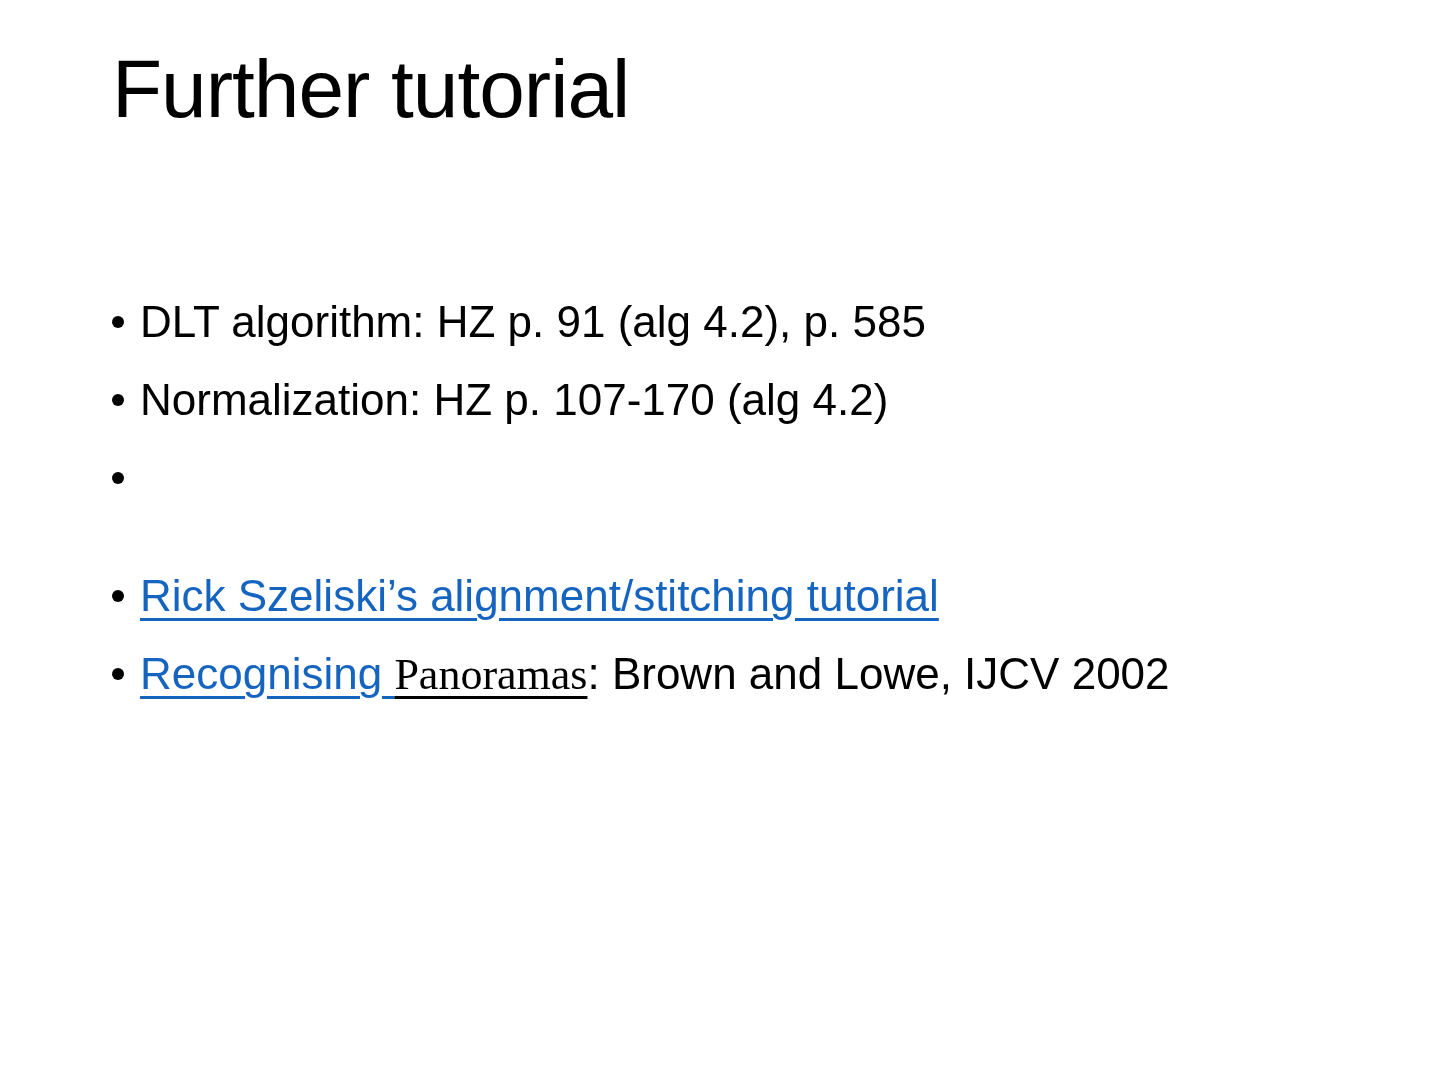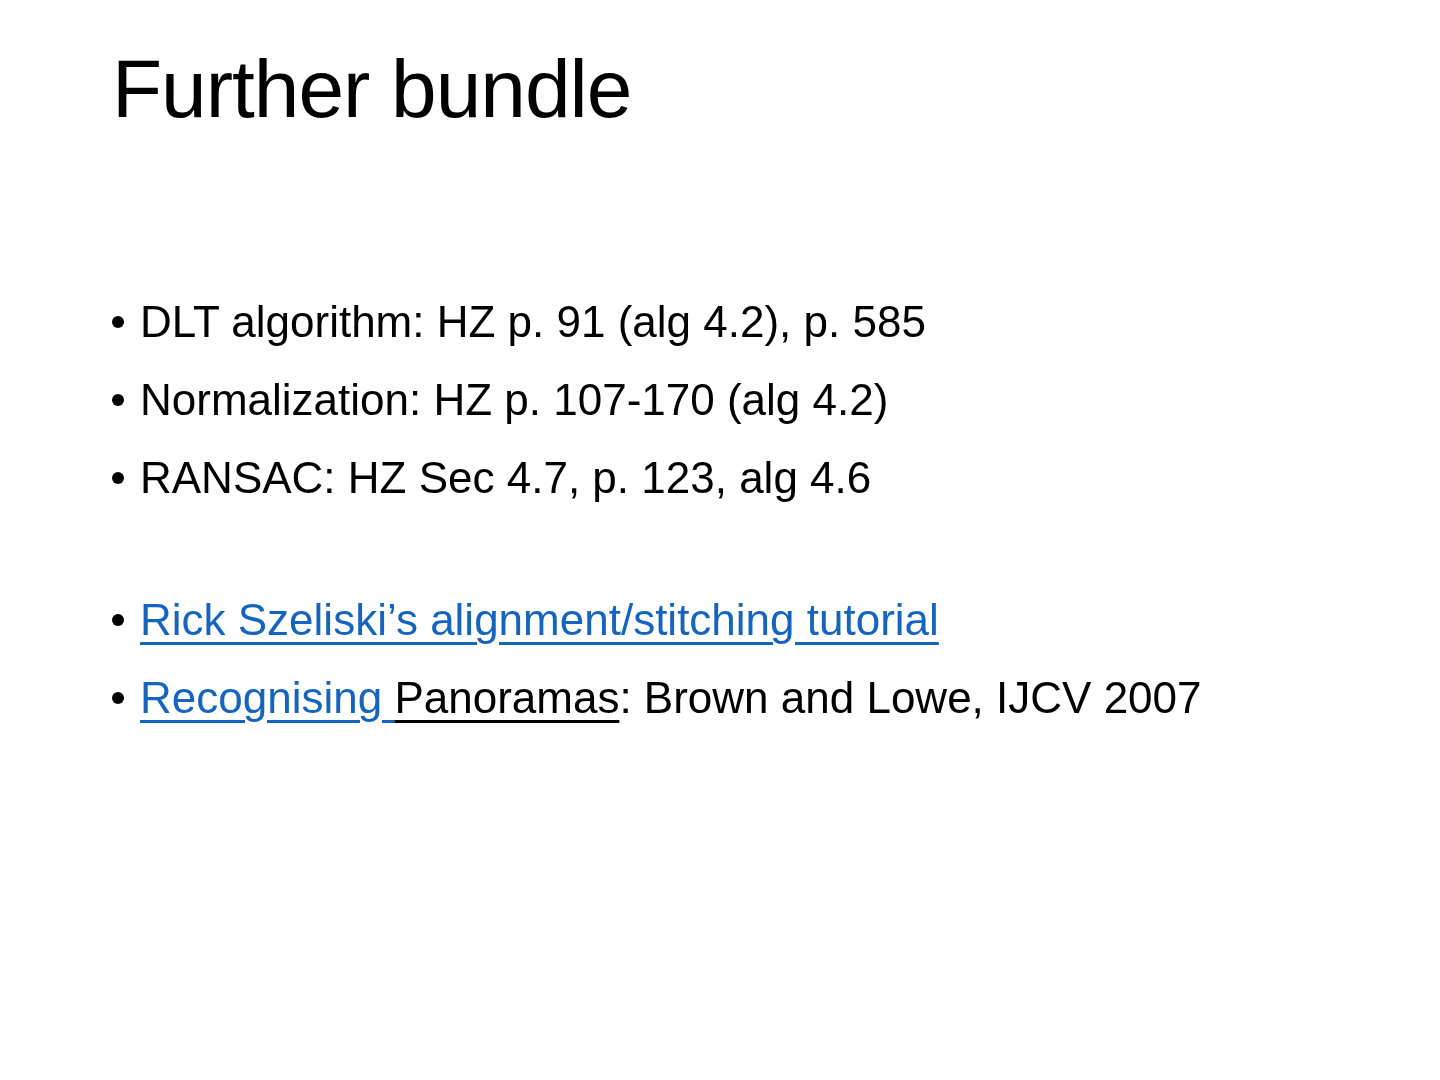--- a/index.html
+++ b/index.html
@@ -61,52 +61,52 @@
   a.link {
     color: var(--link, #1565C0);
     text-decoration-thickness: 3px;
     text-underline-offset: 7px;
     cursor: pointer;
   }
   .black-underline {
     text-decoration: underline;
     text-decoration-thickness: 3px;
     text-underline-offset: 7px;
+    font-family: Liberation Serif, serif;
   }
 </style>
 </head>
 <body>
 
 <div class="slide">
 
-  <h1 class="title">Further bundle</h1>
+  <h1 class="title">Further tutorial</h1>
 
   <div class="content">
 
     <div class="bullet-row">
       <span class="dot"></span>
       <div class="btext">DLT algorithm: HZ p. 91 (alg 4.2), p. 585</div>
     </div>
 
     <div class="bullet-row">
       <span class="dot"></span>
       <div class="btext">Normalization: HZ p. 107-170 (alg 4.2)</div>
     </div>
 
     <div class="bullet-row">
       <span class="dot"></span>
-      <div class="btext">RANSAC: HZ Sec 4.7, p. 123, alg 4.6</div>
     </div>
 
     <div class="spacer"></div>
 
     <div class="bullet-row">
       <span class="dot"></span>
       <div class="btext"><a class="link" href="#">Rick Szeliski’s alignment/stitching tutorial</a></div>
     </div>
 
     <div class="bullet-row">
       <span class="dot"></span>
-      <div class="btext"><a class="link" href="#">Recognising </a><span class="black-underline">Panoramas</span><span>: Brown and Lowe, IJCV 2007</span><br></div>
+      <div class="btext"><a class="link" href="#">Recognising </a><span class="black-underline">Panoramas</span><span>: Brown and Lowe, IJCV 2002</span><br></div>
     </div>
 
   </div>
 </div>
 
 </body></html>

